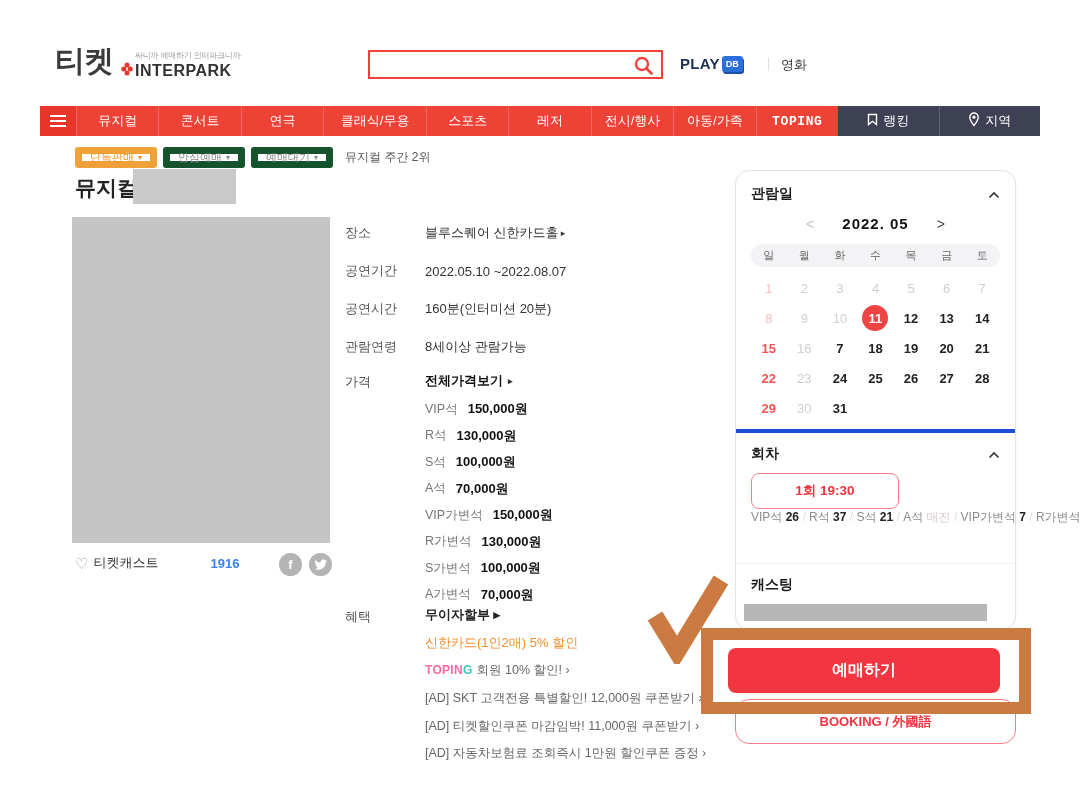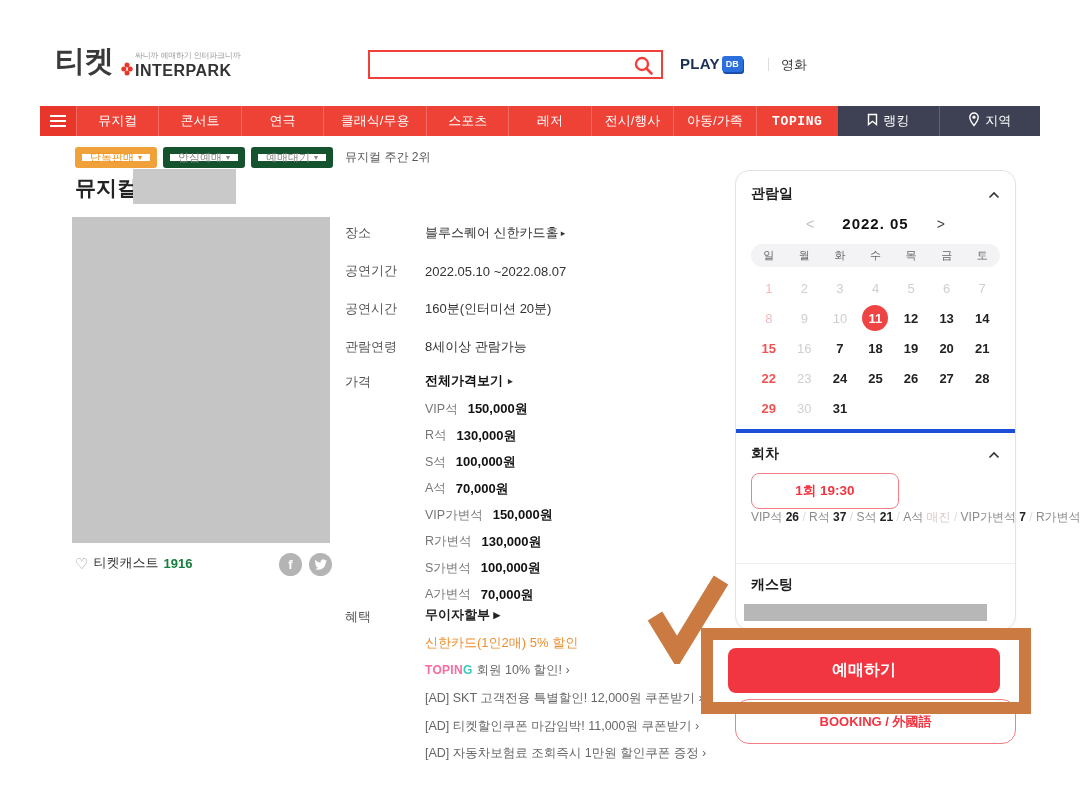--- a/index.html
+++ b/index.html
@@ -41,21 +41,21 @@
   .badge.orange { border-color:#f0a13a; color:#ef9215; }
   .rank-text { font-size:12px; color:#555; margin-left:6px; }
   .page-title { position:absolute; left:75px; top:174px; font-size:21px; font-weight:800; color:#222; }
   .title-redacted { position:absolute; left:133px; top:169px; width:103px; height:35px; background:#c9c9c9; }
 
   
   .poster { position:absolute; left:72px; top:217px; width:258px; height:326px; background:#c5c5c5; }
   .ticketcast { position:absolute; left:75px; top:554px; display:flex; align-items:center; gap:5px; cursor:pointer; }
   .heart { color:#999; font-size:15px; line-height:15px; }
   .tc-label { font-size:13px; color:#333; }
-  .tc-count { font-size:13px; color:#15803d; font-weight:700; }
+  .tc-count { font-size:13px; color:#3b82f6; font-weight:700;margin-left:47px; }
   .socials { position:absolute; left:279px; top:553px; display:flex; gap:7px; }
   .soc { width:23px; height:23px; border-radius:50%; background:#b4b4b4; display:flex; align-items:center; justify-content:center; color:#fff; font-weight:700; font-size:13px; cursor:pointer; }
 
   
   .info-table { position:absolute; left:345px; top:214px; width:380px; }
   .info-row { display:flex; align-items:center; height:38px; }
   .info-label { width:80px; font-size:13px; color:#555; }
   .info-value { font-size:13px; color:#333; }
   .info-arrow { font-size:9px; color:#333; margin-left:2px; }
 

